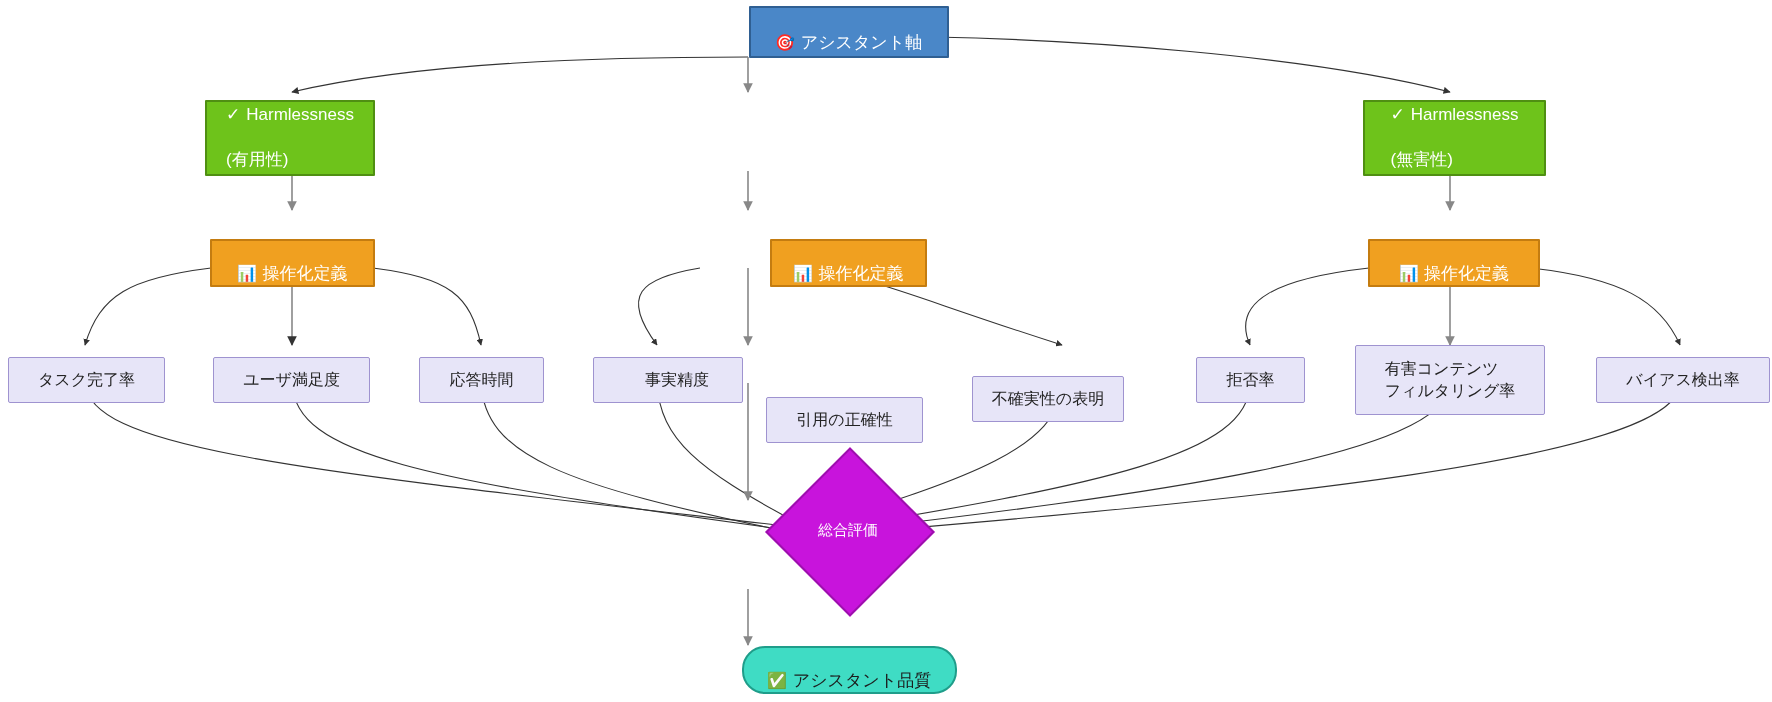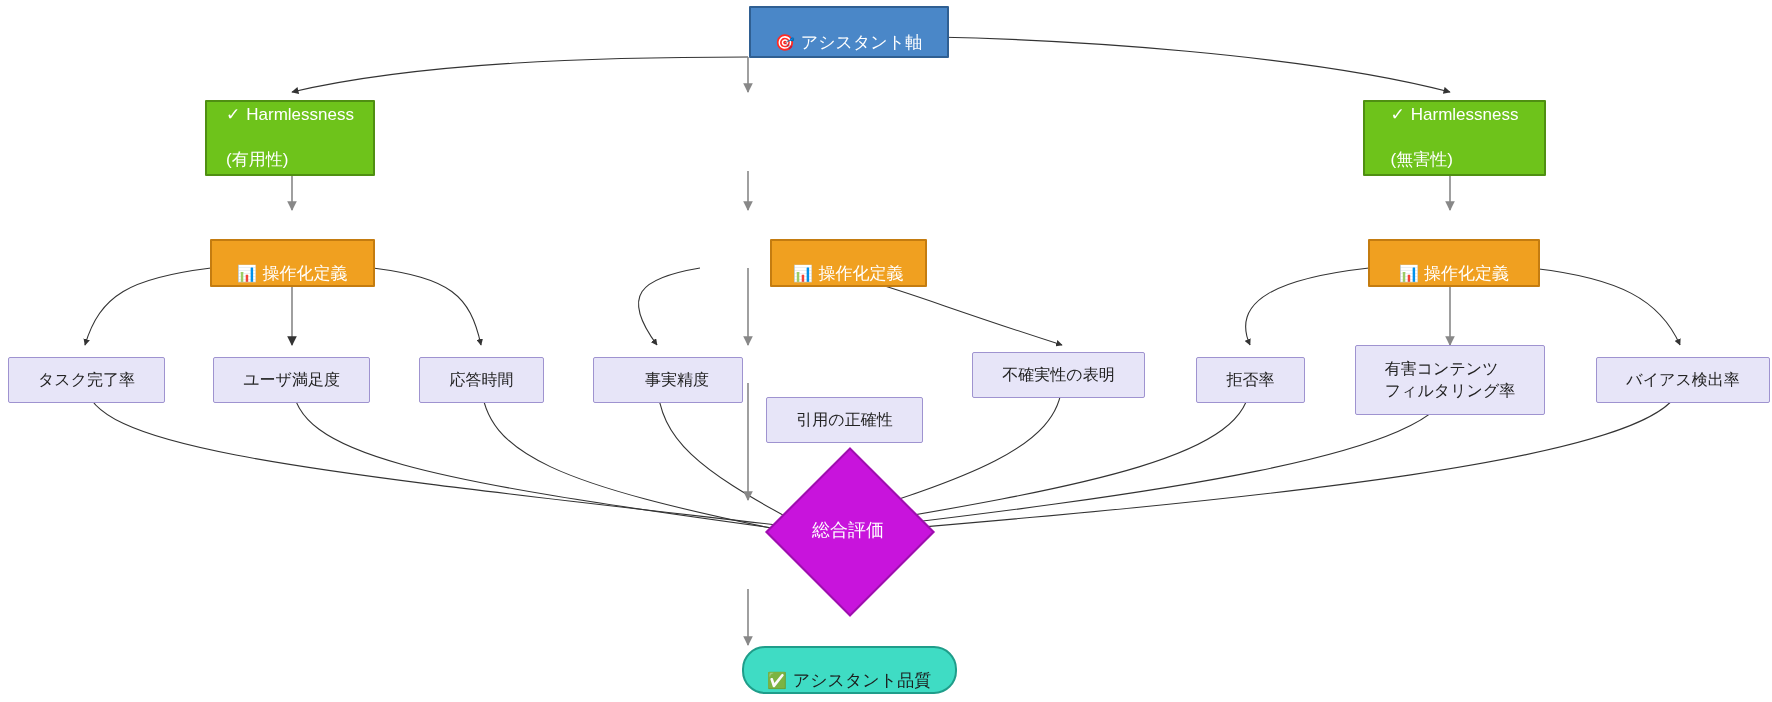--- a/index.html
+++ b/index.html
@@ -93,21 +93,21 @@
     transform: rotate(45deg);
   }
   .diamond-wrap {
     position: absolute;
   }
   .diamond-label {
     position: absolute;
     width: 164px;
     text-align: center;
     color: #ffffff;
-    font-size: 18px;
+    font-size: 15px;
     left: 0;
     top: 0;
     display: flex;
     align-items: center;
     justify-content: center;
     height: 164px;
     pointer-events: none;
   }
   .ico {
     font-size: 16px;
@@ -235,21 +235,21 @@
   </div>
 
   <div class="node n-metric" style="left:593px; top:357px; width:150px; height:46px;padding-left:18px;">
     <span class="lbl">事実精度</span>
   </div>
 
   <div class="node n-metric" style="left:766px; top:357px; width:157px; height:46px;margin-top:40px;">
     <span class="lbl">引用の正確性</span>
   </div>
 
-  <div class="node n-metric" style="left:972px; top:352px; width:173px; height:46px;">
+  <div class="node n-metric" style="left:972px; top:376px; width:152px; height:46px;">
     <span class="lbl">不確実性の表明</span>
   </div>
 
   <div class="node n-metric" style="left:1355px; top:345px; width:190px; height:70px;">
     <span class="lbl">有害コンテンツ
 フィルタリング率</span>
   </div>
 
   <div class="node n-metric" style="left:1196px; top:357px; width:109px; height:46px;">
     <span class="lbl">拒否率</span>

